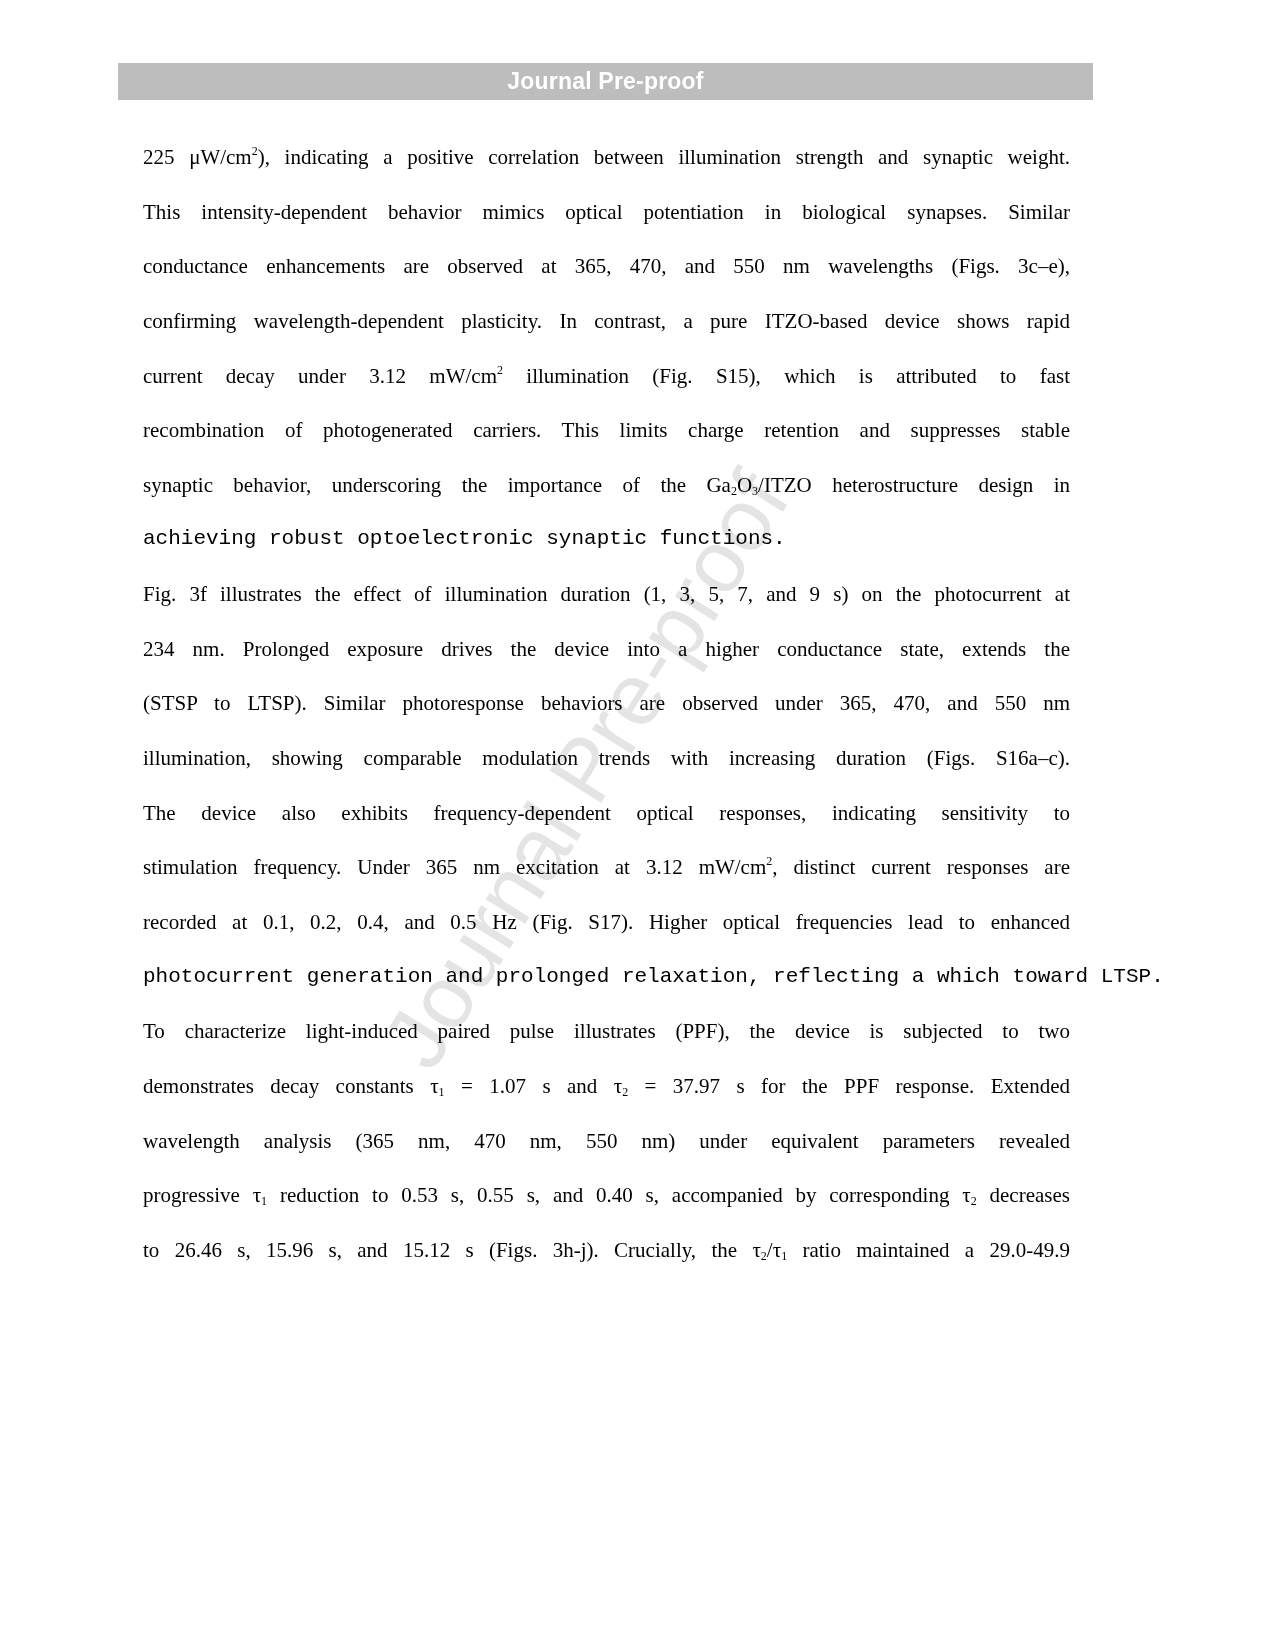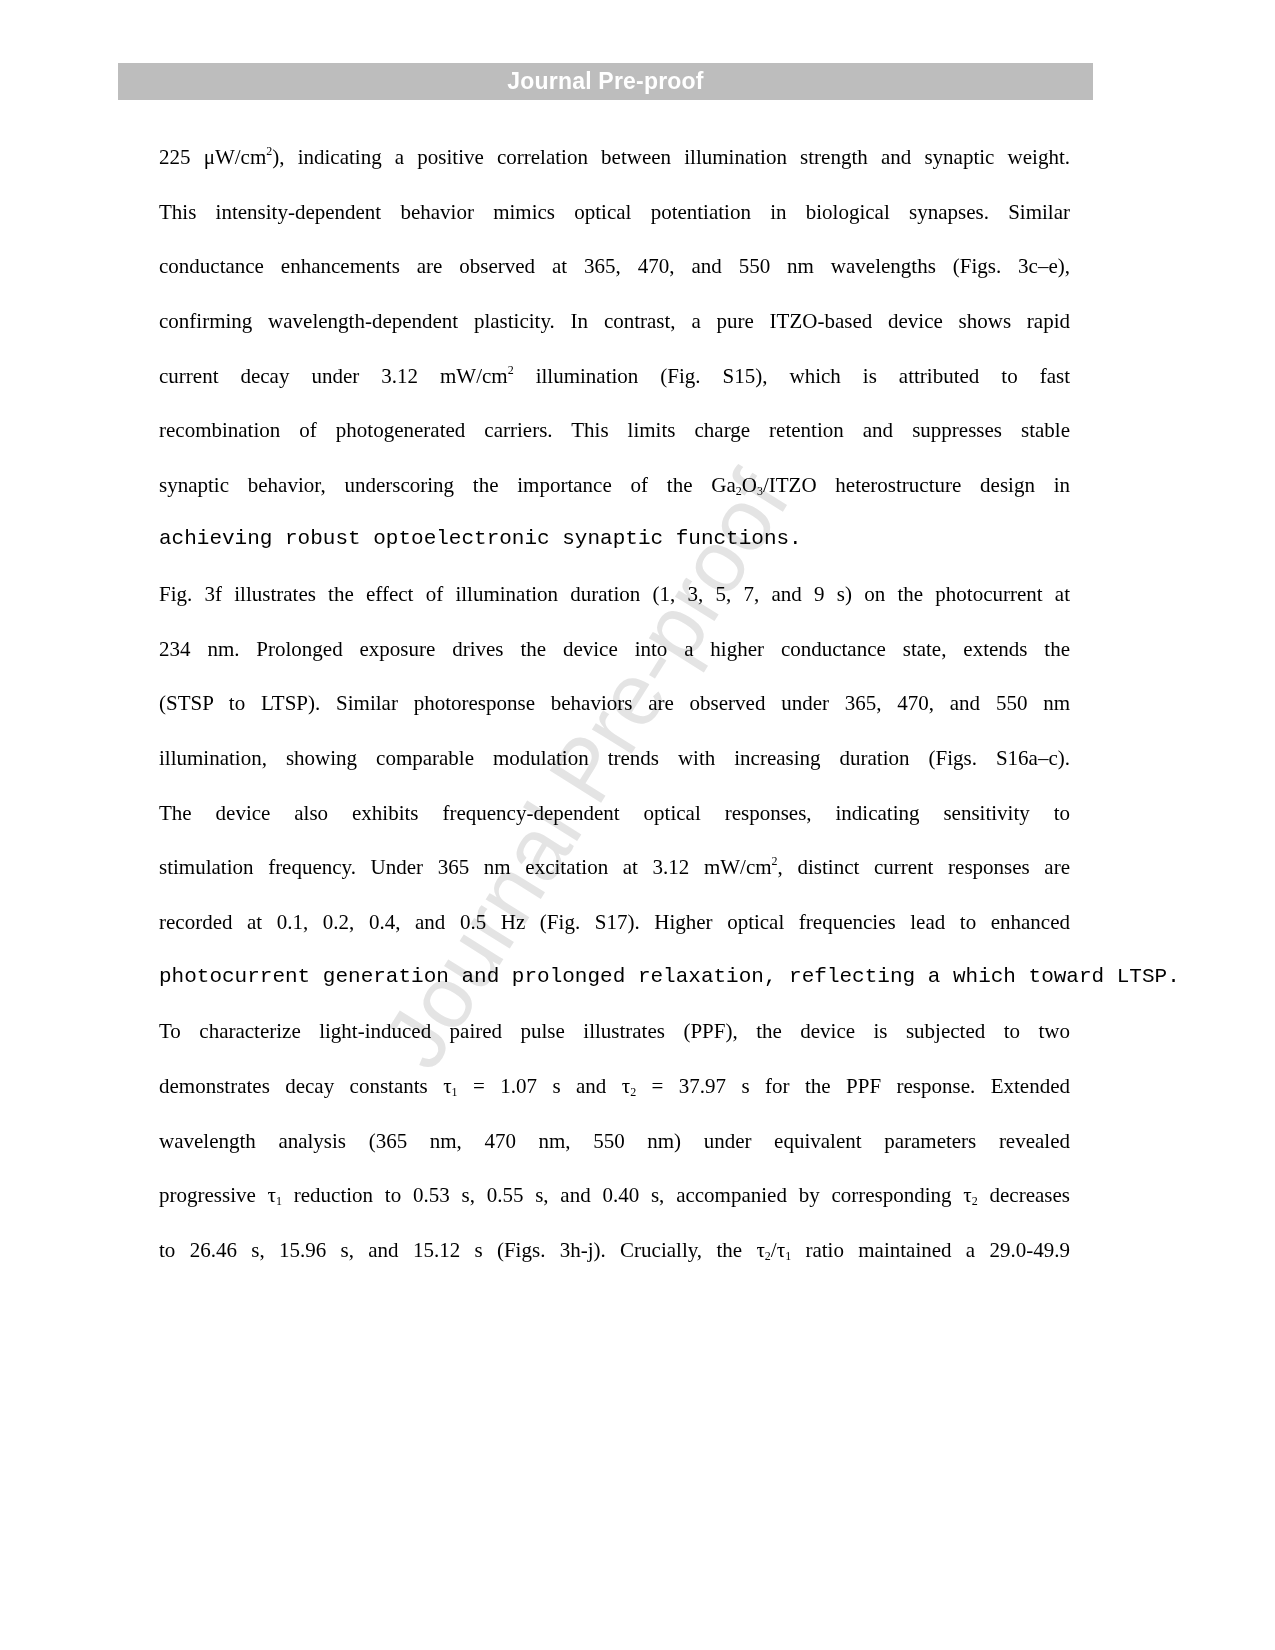--- a/index.html
+++ b/index.html
@@ -50,21 +50,20 @@
       z-index: 1;
     }
     .line {
       height: 54.65px;
       line-height: 54.65px;
       font-size: 21px;
       white-space: nowrap;
       text-align: justify;
       text-align-last: justify;
       overflow: visible;
-      margin-left: 16px;
     }
     .line.last {
       text-align-last: left;
       font-family: Liberation Mono, monospace;
     }
     sup { font-size: 12px; line-height: 0; vertical-align: 9px; }
     sub { font-size: 12px; line-height: 0; vertical-align: -3px; }
   </style>
 </head>
 <body>

